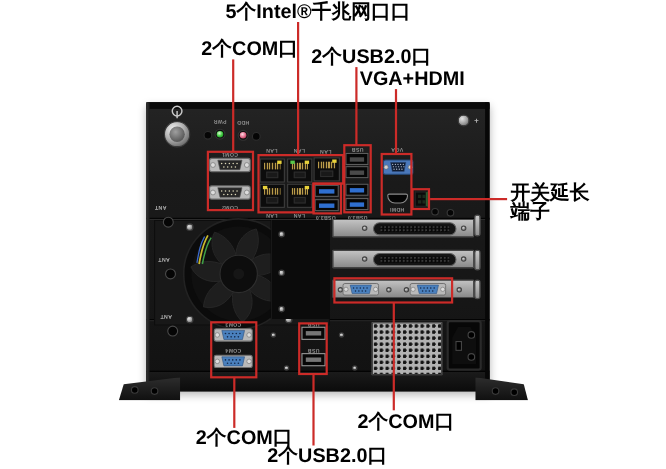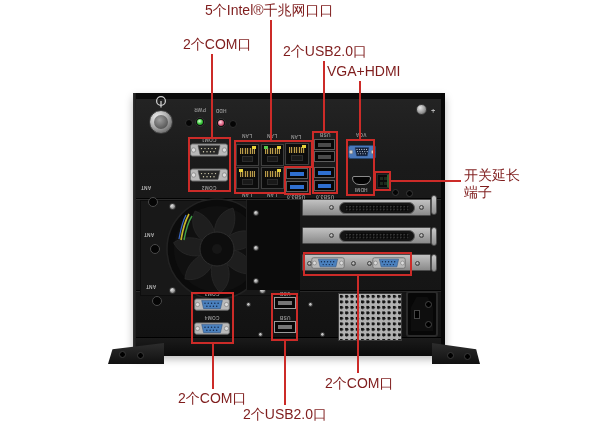--- a/index.html
+++ b/index.html
@@ -1,20 +1,20 @@
 <!DOCTYPE html>
 <html style="--red: #cc2b28;"><head>
 <meta charset="utf-8">
 <style>
   :root{ --red:#cc2b28; }
   html,body{margin:0;padding:0;background:#fff;}
   #stage{position:relative;width:605px;height:426px;background:#ffffff;overflow:hidden;
          font-family:"Liberation Sans",sans-serif;}
   .abs{position:absolute;}
-  .callout{position:absolute;font-weight:400;font-size:14px;color:#7f1d1d;white-space:nowrap;
+  .callout{position:absolute;font-weight:700;font-size:18px;color:#000000;white-space:nowrap;
            font-family:"Liberation Sans",sans-serif;line-height:17px;}
   .rline{position:absolute;background:var(--red);}
   .redbox{position:absolute;border:2px solid var(--red);box-sizing:border-box;}
   .plabel{position:absolute;font-weight:700;font-size:6px;line-height:6px;color:#8f8f8f;
           transform:translate(-50%,-50%) rotate(180deg) scale(.8);white-space:nowrap;letter-spacing:.3px;}
   .plabel.bright{color:#b5b5b5;}
   .screw{position:absolute;border-radius:50%;border:1px solid #3c3c3c;box-sizing:border-box;
          background:radial-gradient(circle at 35% 32%,#e4e4e4,#9c9c9c 55%,#565656);}
   .hole{position:absolute;border-radius:50%;background:#050505;border:1.5px solid #4a4a4a;box-sizing:border-box;}
   .rj45{position:absolute;width:23px;height:22px;background:#0c0c0c;border:1px solid #3e3e3e;box-sizing:border-box;}

